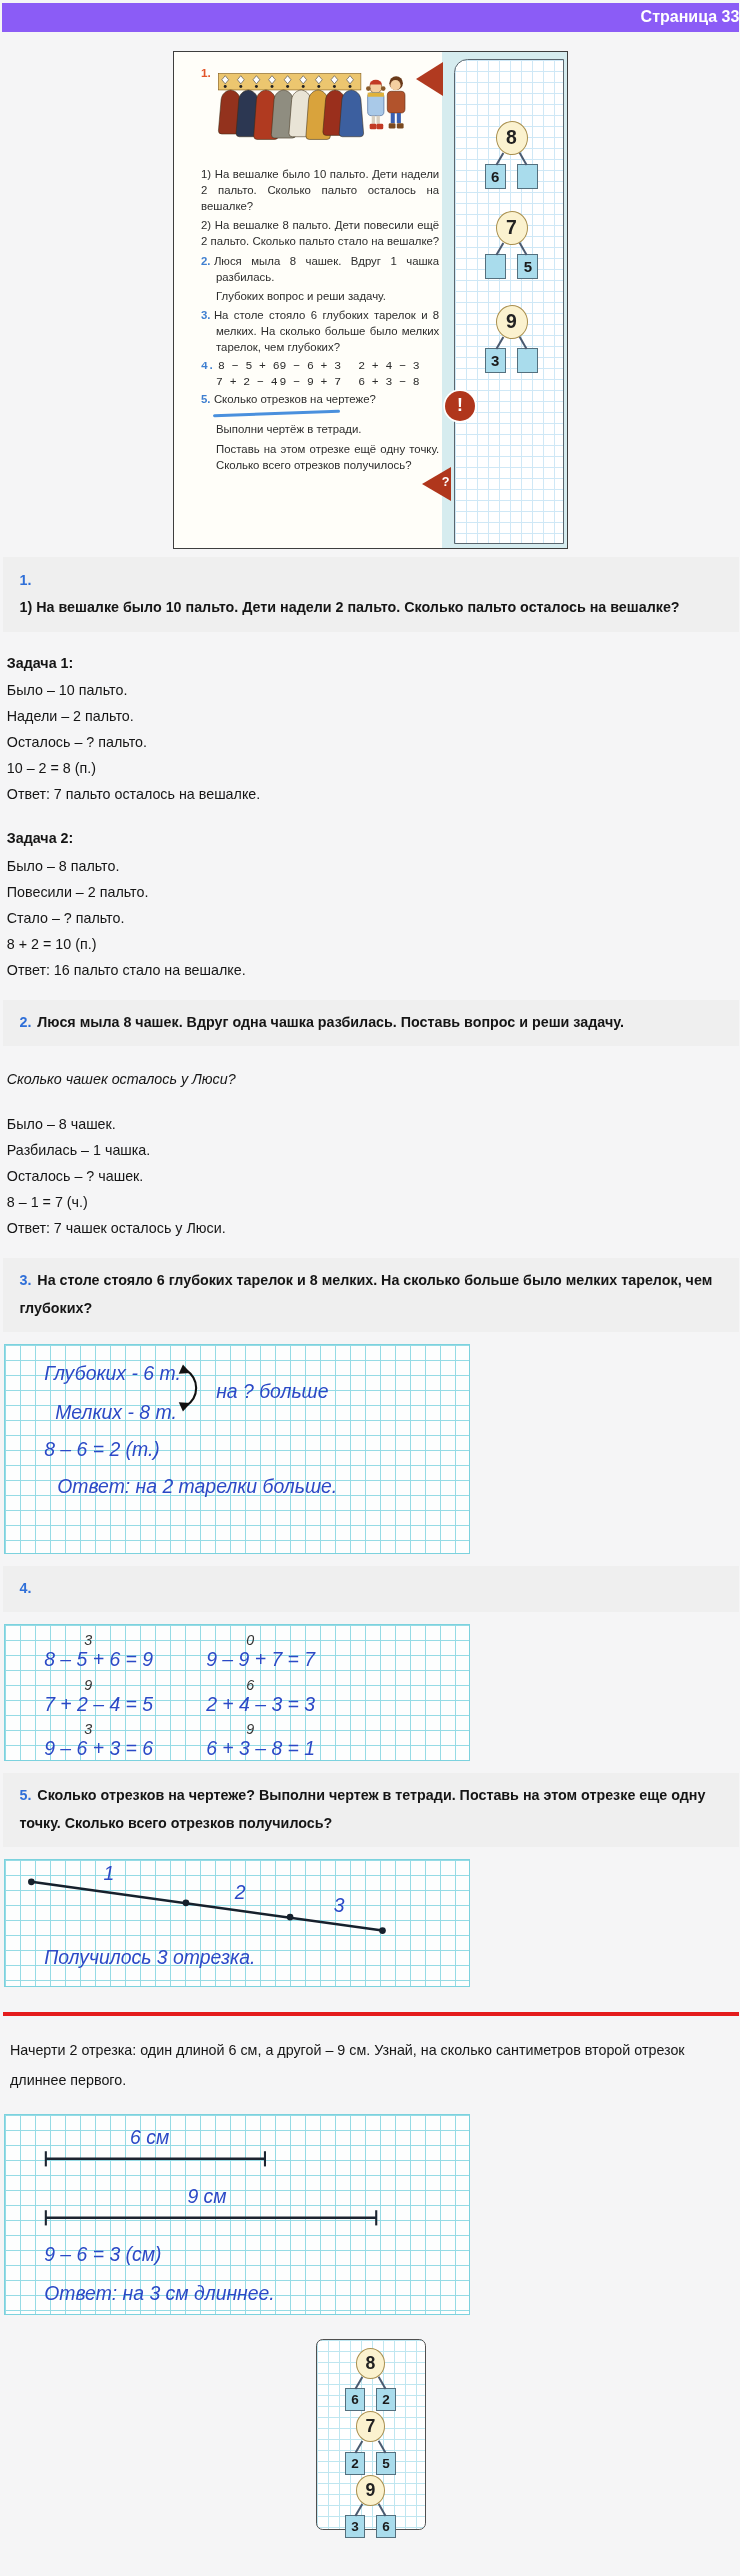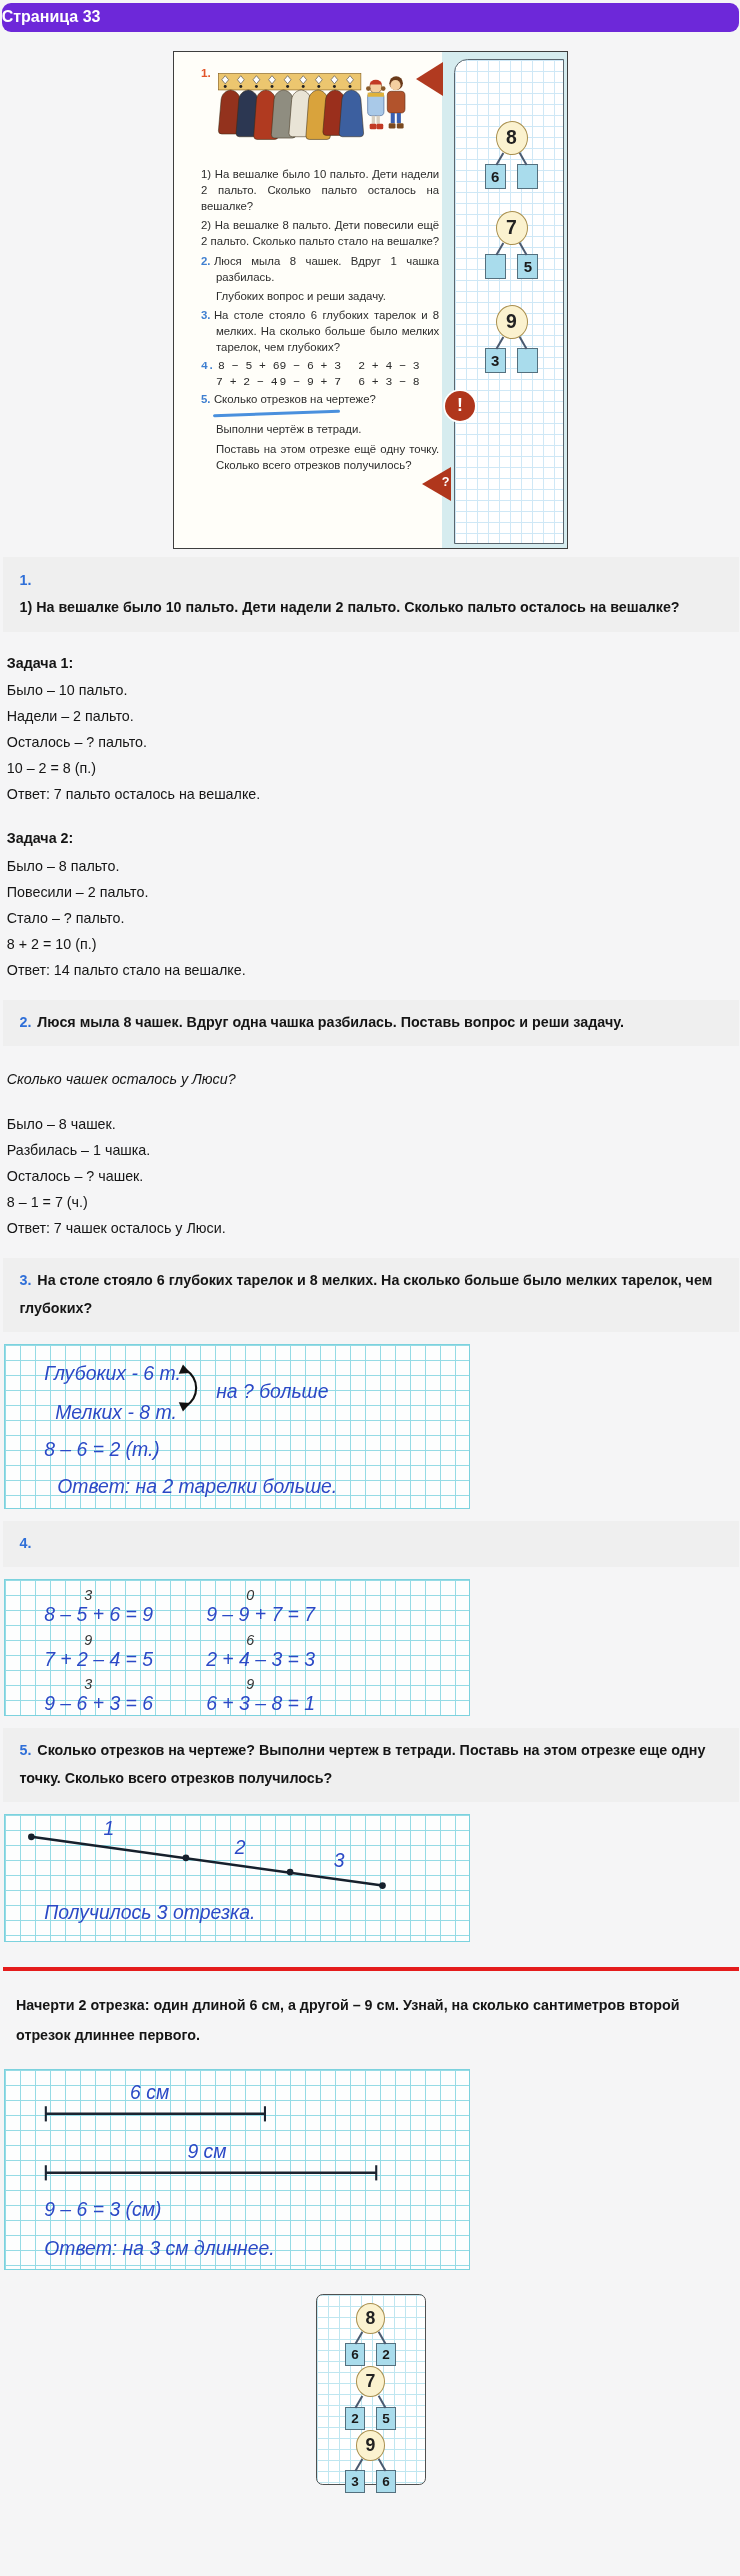--- a/index.html
+++ b/index.html
@@ -7,27 +7,26 @@
   body {
     width: 741px;
     background: #f5f5f6;
     font-family: "Liberation Sans", "DejaVu Sans", sans-serif;
     color: #151515;
   }
 
   
   .site-header {
     margin: 3.4px 1.7px 0;
-    background: #6d28d9;
+    background: #8b5cf6;
     color: #fff;
-    text-align: left;
+    text-align: right;
     font-size: 16px;
     font-weight: bold;
     padding: 5px 0 5.9px;
-    border-radius: 9px;
   }
 
   
   .book {
     position: relative;
     width: 395px;
     height: 498px;
     margin: 18.6px auto 6.8px;
     background: #fffef9;
     border: 1.7px solid #3e3e3e;
@@ -157,21 +156,21 @@
     font-size: 19.4px;
     white-space: nowrap;
   }
   .nb .abs { position: absolute; }
   .hint {
     position: absolute; top: -16px; left: 40px;
     font-style: italic; color: #333; font-size: 14.3px;
   }
   .eq { position: absolute; }
   .divider { height: 4.2px; background: #e41c1c; margin: 25px 2.5px 20px; }
-  .footer-task { font-weight: bold; font-size: 14.3px; line-height: 29.5px; margin: 0 16px; }
+  .footer-task { font-weight: normal; font-size: 14.3px; line-height: 29.5px; margin: 0 10px; }
 
   .card {
     width: 110px; height: 191px;
     margin: 23.6px auto 10px;
     border: 1.7px solid #4f4f4f; border-radius: 6.8px;
     background-color: #fff;
     background-image:
       linear-gradient(#bfe6f0 0.8px, transparent 0.8px),
       linear-gradient(90deg, #bfe6f0 0.8px, transparent 0.8px);
     background-size: 11px 11px;
@@ -334,40 +333,40 @@
 <p class="sol-line">Надели – 2 пальто.</p>
 <p class="sol-line">Осталось – ? пальто.</p>
 <p class="sol-line">10 – 2 = 8 (п.)</p>
 <p class="sol-line">Ответ: 7 пальто осталось на вешалке.</p>
 
 <p class="sol-h">Задача 2:</p>
 <p class="sol-line">Было – 8 пальто.</p>
 <p class="sol-line">Повесили – 2 пальто.</p>
 <p class="sol-line">Стало – ? пальто.</p>
 <p class="sol-line">8 + 2 = 10 (п.)</p>
-<p class="sol-line">Ответ: 14 пальто стало на вешалке.</p>
+<p class="sol-line">Ответ: 16 пальто стало на вешалке.</p>
 <div class="gap"></div>
 
 <div class="gray">
   <span class="n">2.</span><span>Люся мыла 8 чашек. Вдруг одна чашка разбилась. Поставь вопрос и реши задачу.</span>
 </div>
 
 <p class="q-italic">Сколько чашек осталось у Люси?</p>
 <p class="sol-line">Было – 8 чашек.</p>
 <p class="sol-line">Разбилась – 1 чашка.</p>
 <p class="sol-line">Осталось – ? чашек.</p>
 <p class="sol-line">8 – 1 = 7 (ч.)</p>
 <p class="sol-line">Ответ: 7 чашек осталось у Люси.</p>
 <div class="gap"></div>
 
 <div class="gray">
   <span class="n">3.</span><span>На столе стояло 6 глубоких тарелок и 8 мелких. На сколько больше было мелких тарелок, чем глубоких?</span>
 </div>
 
-<div class="nb" style="height:165px;">
+<div class="nb" style="height:210px;">
   <div class="abs hand" style="left:39px; top:17px;">Глубоких - 6 т.</div>
   <div class="abs hand" style="left:50px; top:56px;">Мелких - 8 т.</div>
   <svg class="abs" style="left:167px; top:17px;" width="37" height="52" viewBox="0 0 44 62">
     <path d="M16,9 C33,20 33,42 16,53" stroke="#111" stroke-width="2.5" fill="none"></path>
     <path d="M22,13 L13,3 L8,14 z" fill="#111"></path>
     <path d="M22,49 L13,59 L8,48 z" fill="#111"></path>
   </svg>
   <div class="abs hand" style="left:211px; top:35px;">на ? больше</div>
   <div class="abs hand" style="left:39px; top:93px;">8 – 6 = 2 (т.)</div>
   <div class="abs hand" style="left:52px; top:130px;">Ответ: на 2 тарелки больше.</div>

